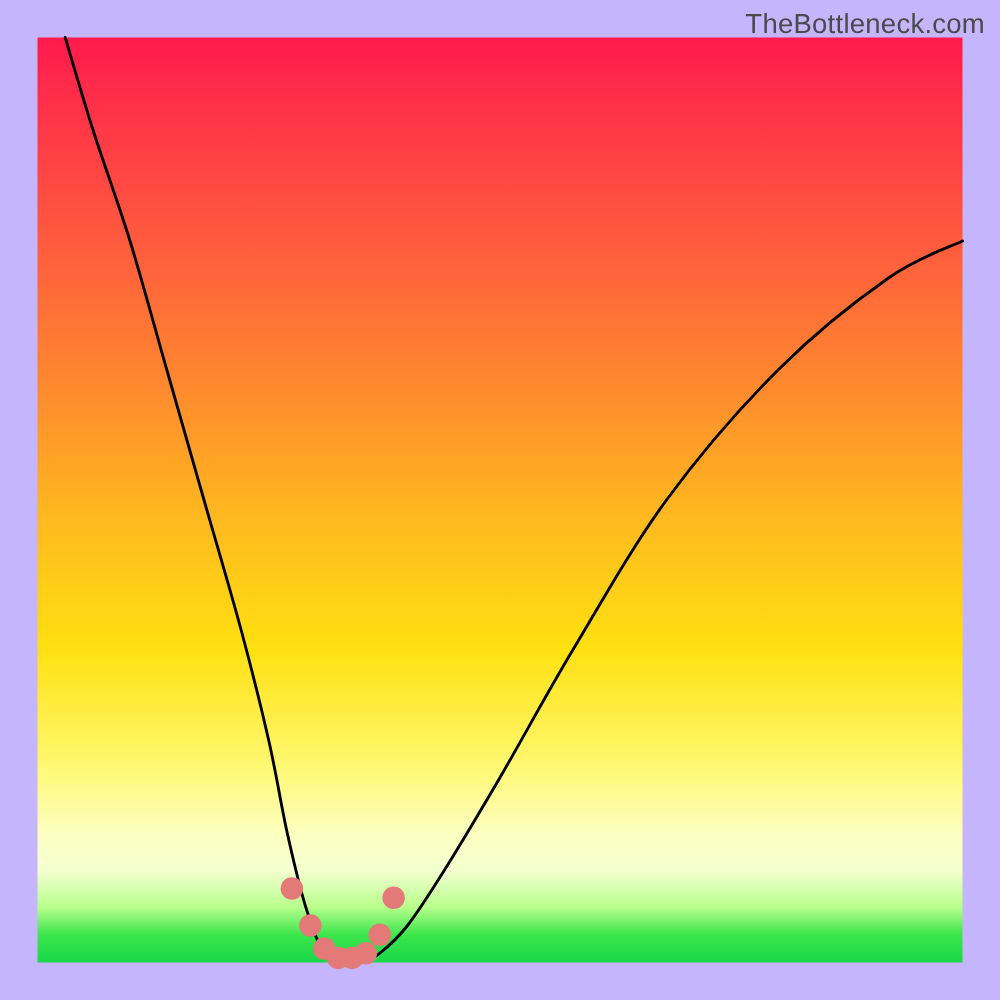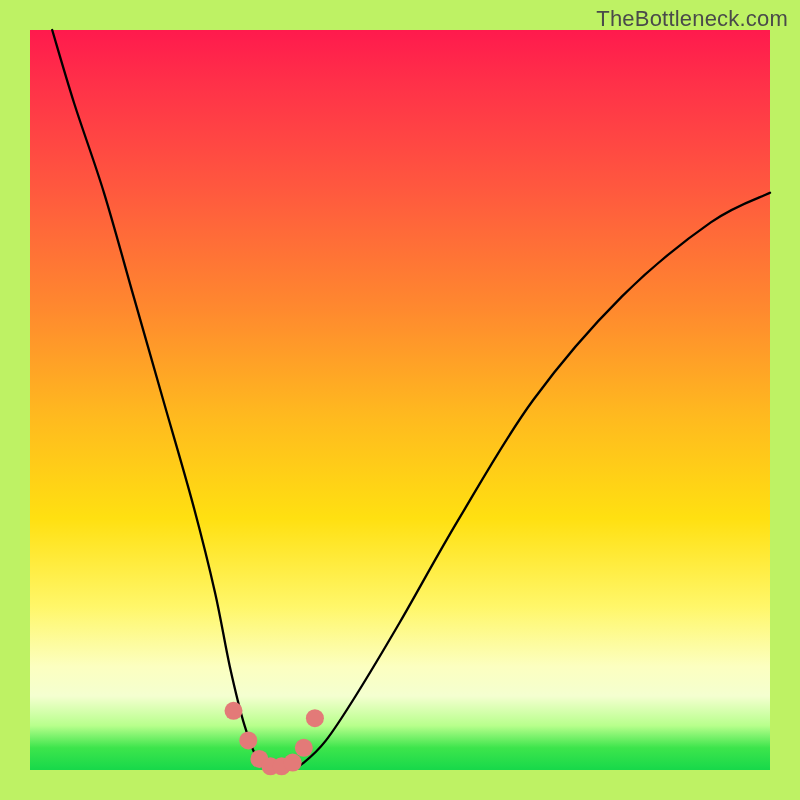--- a/index.html
+++ b/index.html
@@ -10,21 +10,21 @@
     overflow: hidden;
     background: #000;
     font-family: Arial, Helvetica, sans-serif;
   }
   .frame {
     position: absolute;
     left: 0;
     top: 0;
     width: 800px;
     height: 800px;
-    background: #bef264;
+    background: #c4b5fd;
   }
   .plot {
     position: absolute;
     left: 30px;
     top: 30px;
     width: 740px;
     height: 740px;
     
     background:
       linear-gradient(to bottom,

